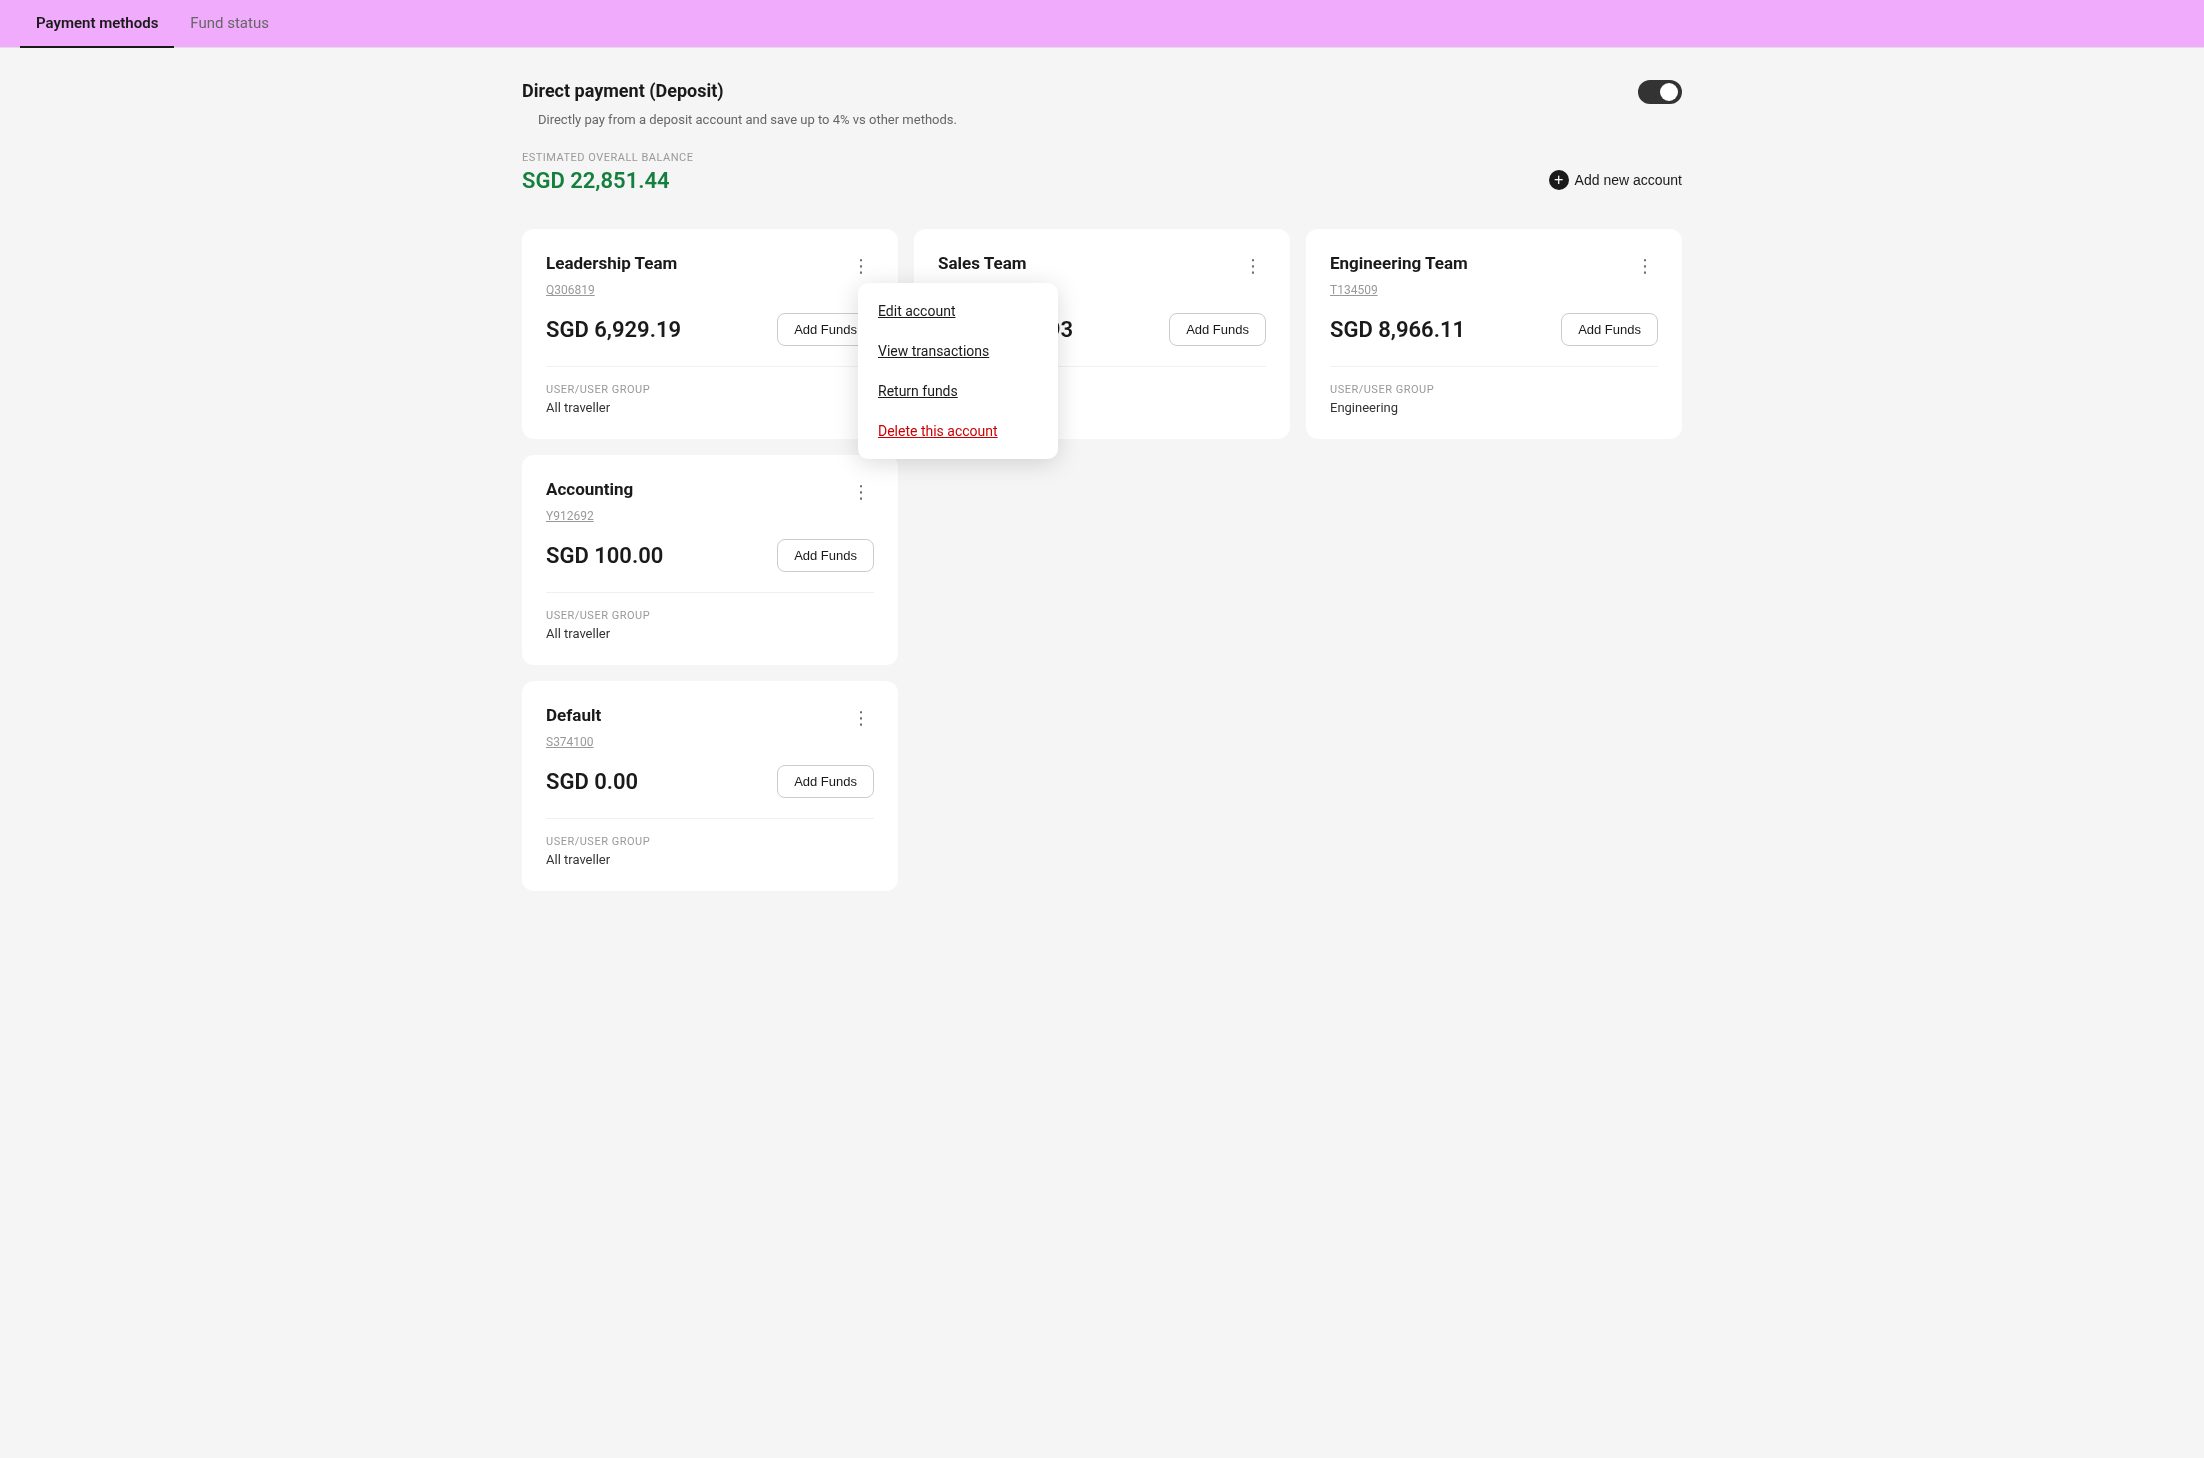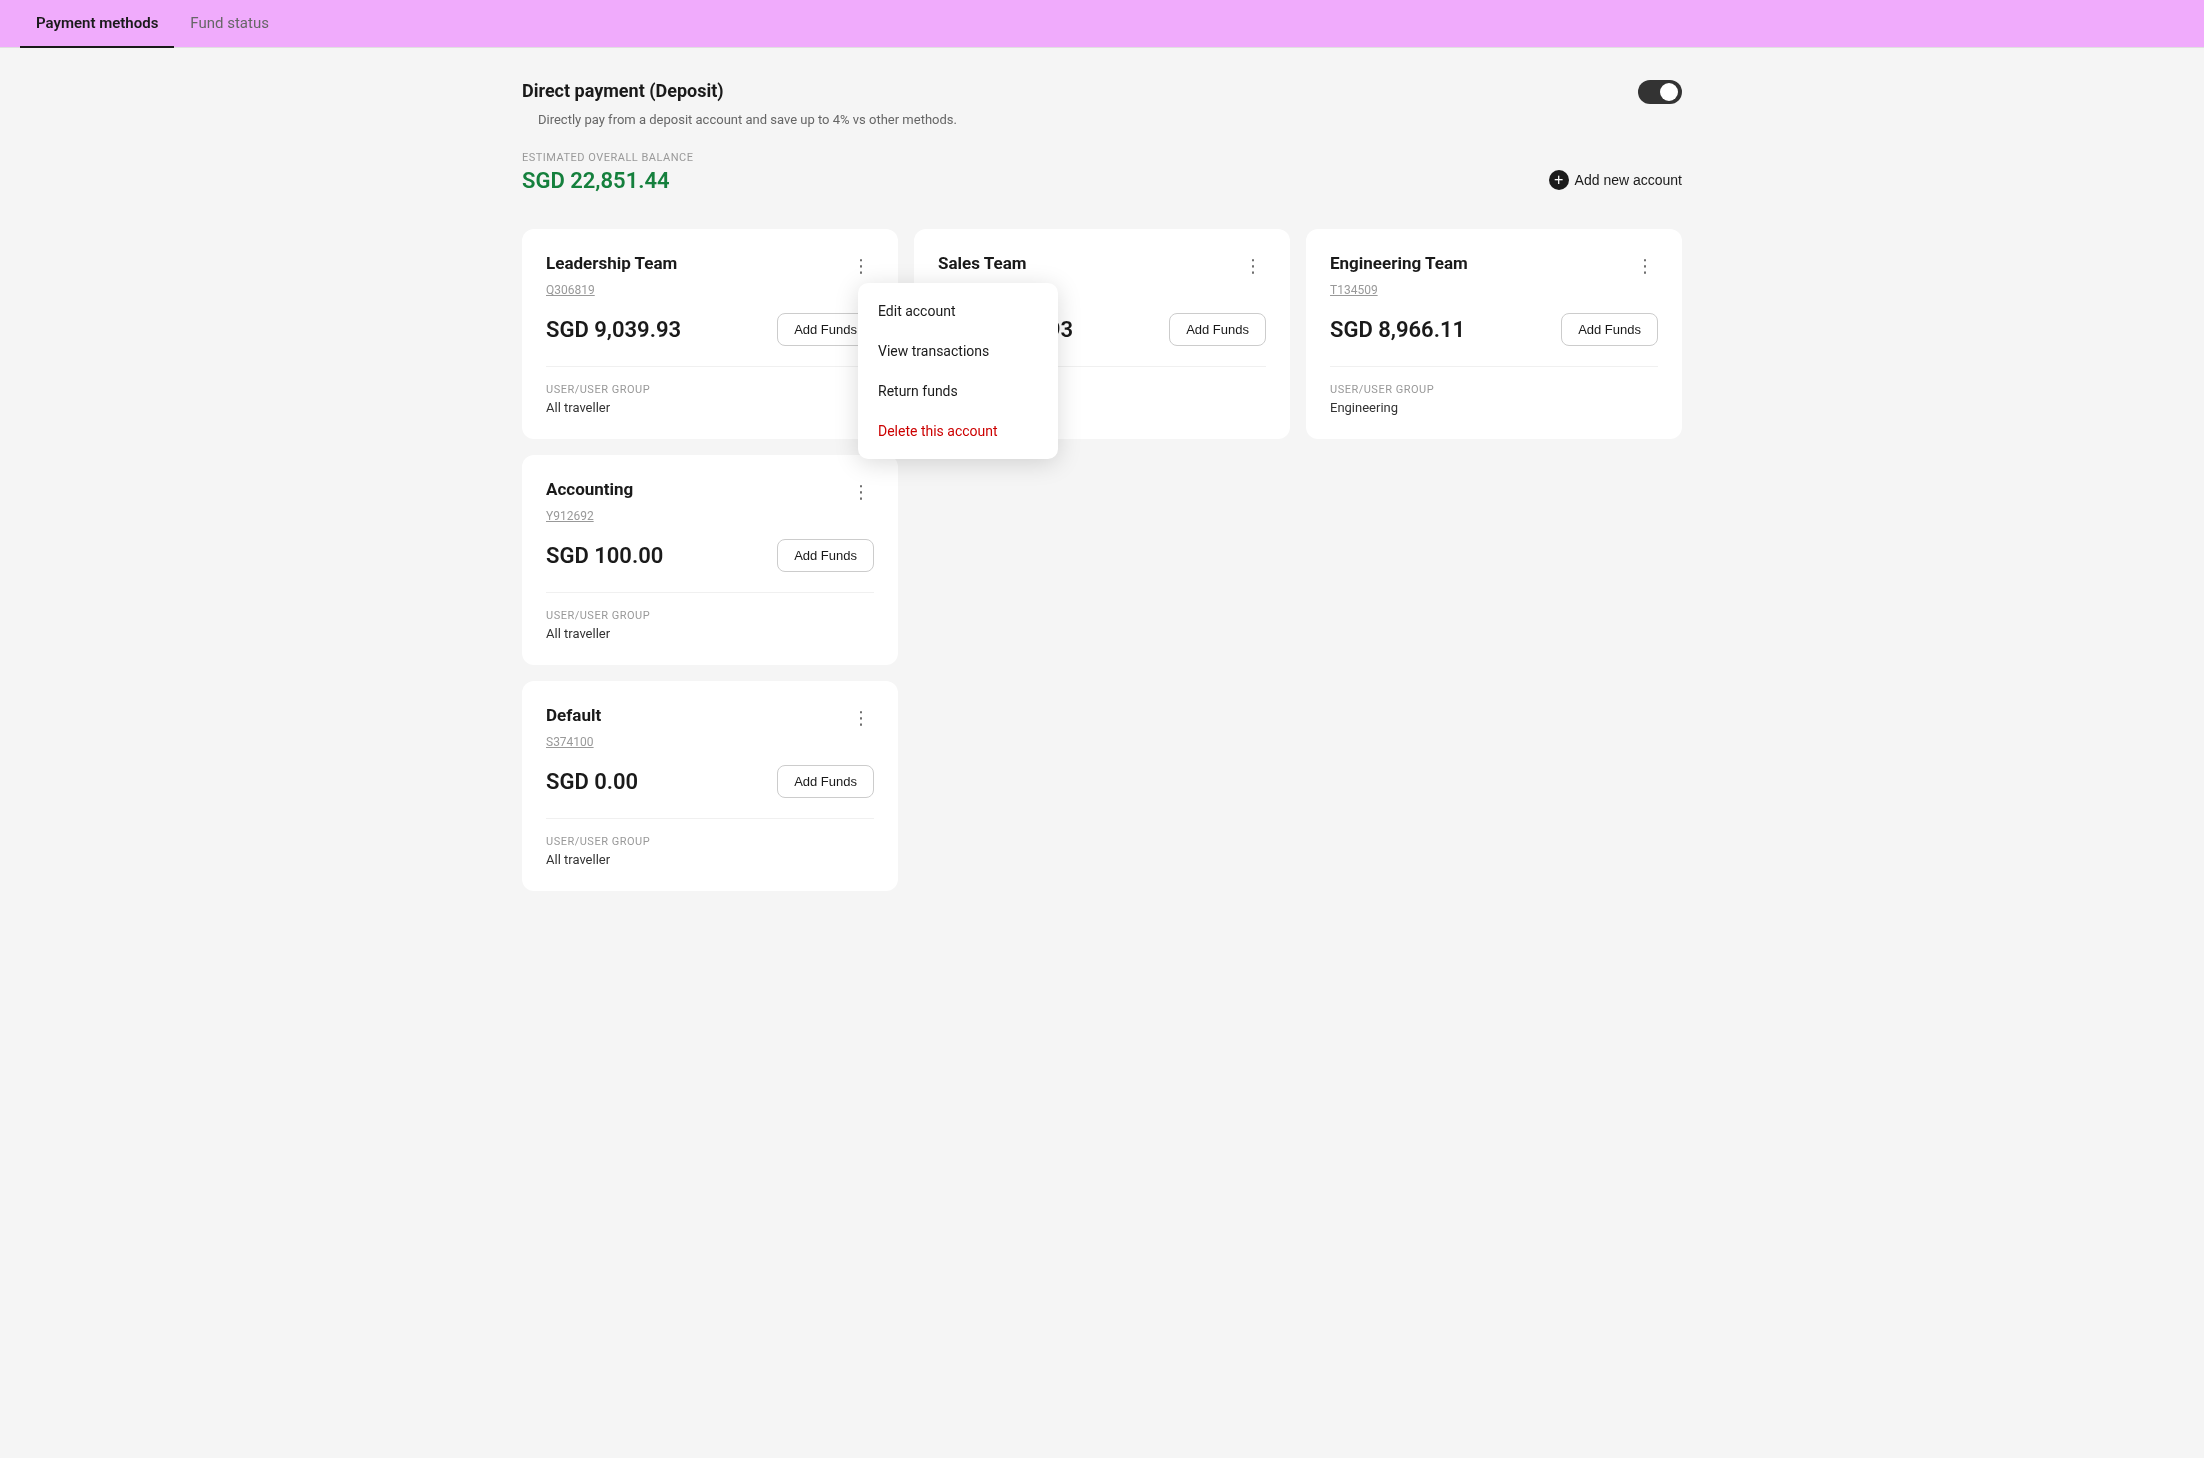--- a/index.html
+++ b/index.html
@@ -206,20 +206,21 @@
       padding: 8px 0;
       top: 30px;
       left: 10px;
     }
     .dropdown-item {
       padding: 12px 20px;
       font-size: 14px;
       color: #1a1a1a;
       cursor: pointer;
       white-space: nowrap;
+      text-decoration: underline;
     }
     .dropdown-item.danger {
       color: #cc0000;
     }
     
     .full-width-card {
       grid-column: 1;
     }
   </style>
 </head>
@@ -265,21 +266,21 @@
             <div class="dropdown-menu">
               <div class="dropdown-item">Edit account</div>
               <div class="dropdown-item">View transactions</div>
               <div class="dropdown-item">Return funds</div>
               <div class="dropdown-item danger">Delete this account</div>
             </div>
           </div>
         </div>
         <div class="card-id">Q306819</div>
         <div class="card-amount-row">
-          <div class="card-amount">SGD 9,039.93</div>
+          <div class="card-amount">SGD 6,929.19</div>
           <button class="add-funds-btn">Add Funds</button>
         </div>
         <hr class="divider">
         <div class="card-footer-label">USER/USER GROUP</div>
         <div class="card-footer-value">All traveller</div>
       </div>
 
       <div class="account-card">
         <div class="card-header">
           <div class="card-name">Sales Team</div>

